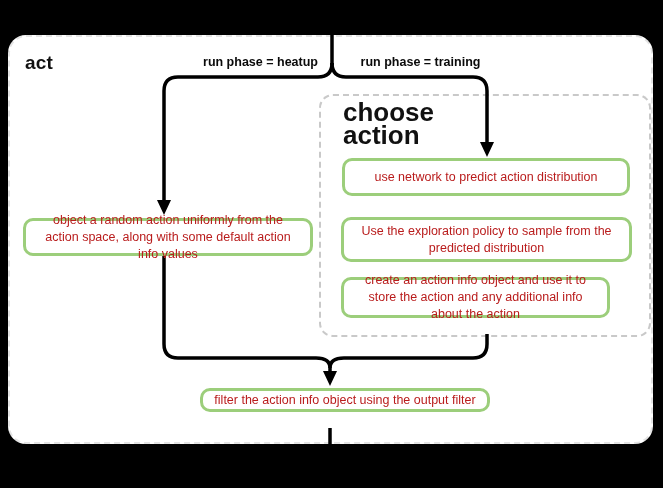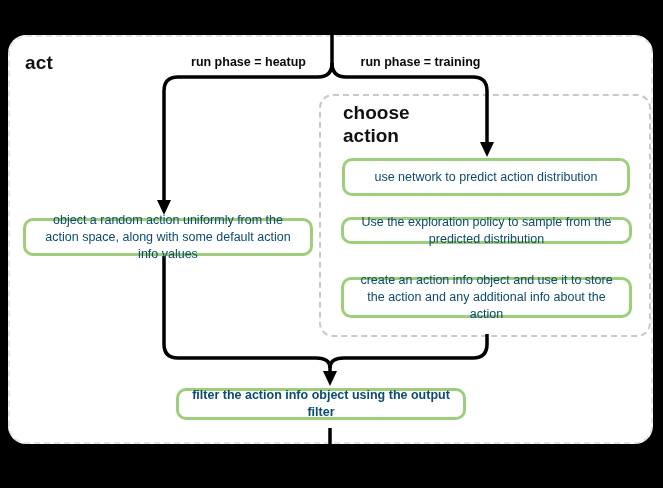--- a/index.html
+++ b/index.html
@@ -33,57 +33,57 @@
     left:319px;top:94px;width:332px;height:243px;
     background:#fff;
     border:2px dashed #c9c9c9;
     border-radius:14px;
     box-sizing:border-box;
     z-index:2;
   }
   .group-title{
     position:absolute;
     left:343px;top:101px;width:112px;
-    font-size:19px;font-weight:bold;
+    font-size:26px;font-weight:bold;
     line-height:23px;
     z-index:4;
   }
   svg.edges{
     position:absolute;left:0;top:0;
     z-index:3;
   }
   .edge-label{
     position:absolute;
     font-size:12.5px;font-weight:bold;
     text-align:center;
     white-space:nowrap;
     z-index:4;
     color:#0a0a0a;
   }
-  .label-heatup{left:183px;top:55px;width:131px;}
+  .label-heatup{left:195px;top:55px;width:131px;}
   .label-training{left:355px;top:55px;width:131px;}
   .node{
     position:absolute;
     background:#fff;
     border:3px solid #9cce7b;
     border-radius:10px;
     box-sizing:border-box;
     display:flex;align-items:center;justify-content:center;
     text-align:center;
     font-size:12.5px;
     line-height:17px;
     padding:2px 10px;
     z-index:4;
-    color:#0c4a6e;
+    color:#b91c1c;
   }
   .node-sample{left:23px;top:218px;width:290px;height:38px;}
   .node-predict{left:342px;top:158px;width:288px;height:38px;}
-  .node-explore{left:341px;top:217px;width:291px;height:27px;}
-  .node-create{left:341px;top:277px;width:291px;height:41px;}
-  .node-filter{left:176px;top:388px;width:290px;height:32px;font-weight:bold;}
+  .node-explore{left:341px;top:217px;width:291px;height:45px;}
+  .node-create{left:341px;top:277px;width:269px;height:41px;}
+  .node-filter{left:200px;top:388px;width:290px;height:24px;}
 </style>
 </head>
 <body>
 
 <div id="stage">
 
   <div class="canvas"></div>
 
   <div class="act-title">act</div>
 

